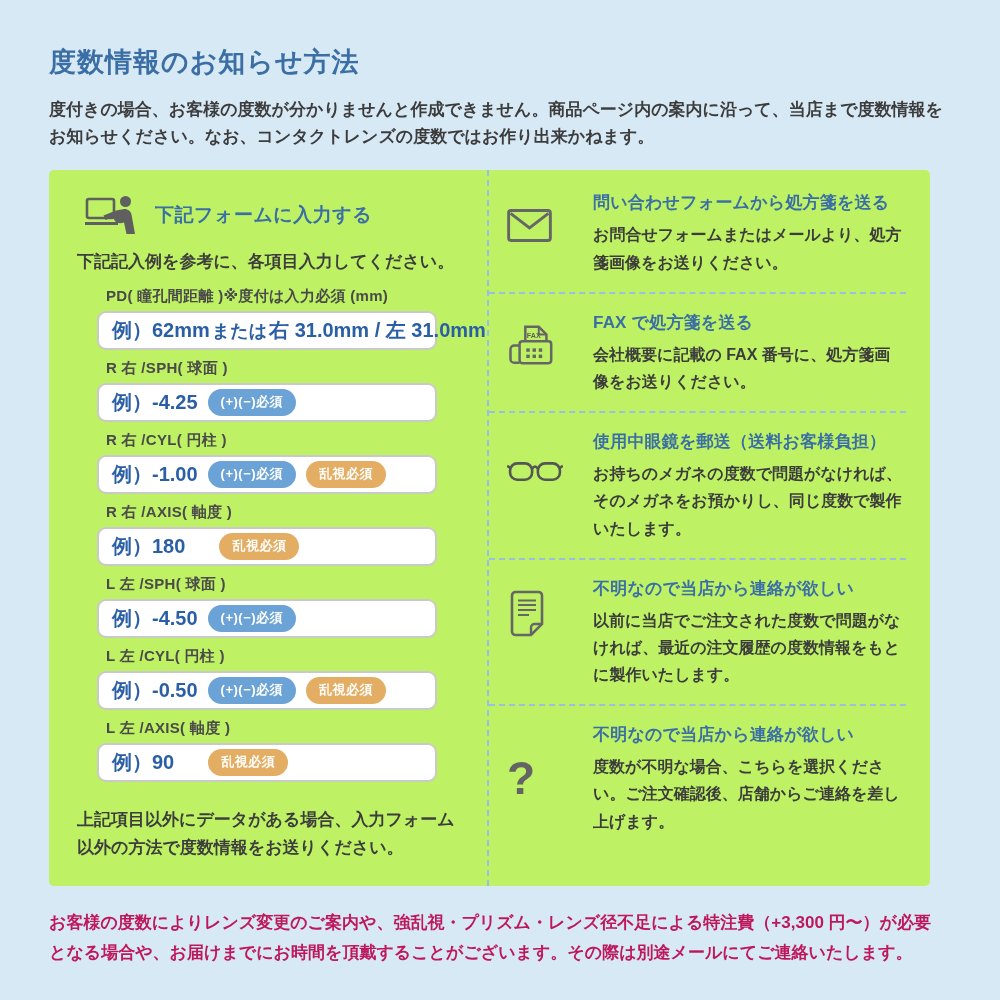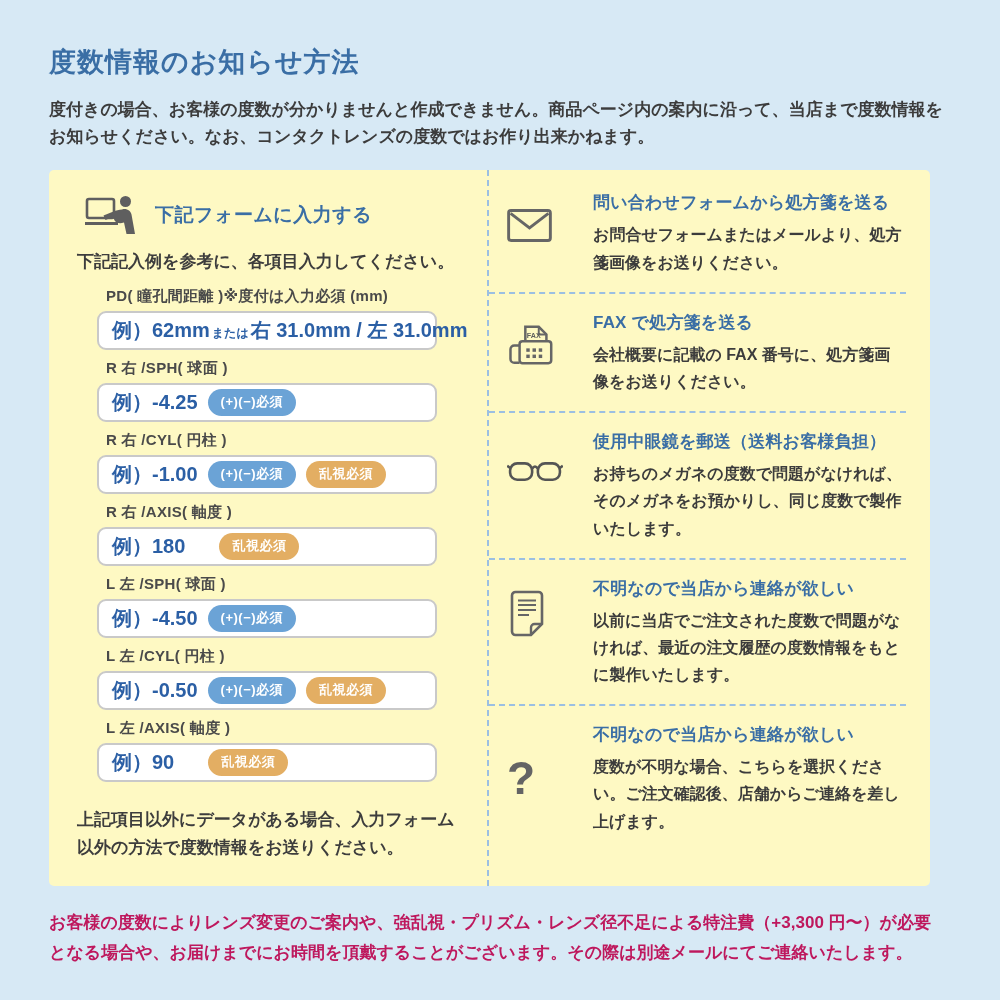--- a/index.html
+++ b/index.html
@@ -14,21 +14,21 @@
   .page-title {
     font-size:27px; font-weight:bold; color:#3a6ea5;
     letter-spacing:1px; margin:18px 0 16px;
   }
   .intro {
     font-size:17px; font-weight:600; line-height:1.6;
     margin-bottom:20px; color:#3c3c3c;
   }
 
   .panel {
-    background:#fef9c3; border-radius:5px;
+    background:#bef264; border-radius:5px;
     display:flex; width:881px;
   }
   .col-left {
     width:440px; flex:none;
     border-right:2px dashed #9bbfe2;
     padding:20px 22px 24px 26px;
   }
   .col-right { flex:1; padding:4px 20px 8px 0; }
 
   .form-header { display:flex; align-items:center; margin:4px 0 14px 10px; }
@@ -43,21 +43,21 @@
   .field-label {
     font-size:15px; font-weight:bold; color:#4a4a4a;
     margin:9px 0 5px 9px; letter-spacing:.3px;
   }
   .field-box {
     border:2px solid #c9c9c9; border-radius:9px; background:#fff;
     height:39px; display:flex; align-items:center;
     padding:0 13px; gap:10px; width:340px;
   }
   .field-value { color:#2b5fa5; font-weight:bold; font-size:20px; white-space:nowrap; }
-  .field-value .small { font-size:12px; margin:0 2px; }
+  .field-value .small { font-size:18px; margin:0 2px; }
   .pill {
     border-radius:14px; padding:4px 13px 5px;
     font-size:13px; font-weight:bold; color:#fff;
     white-space:nowrap; letter-spacing:.5px;
   }
   .pill-blue { background:#6ba3d6; }
   .pill-orange { background:#e3ae63; }
 
   .note { font-size:17px; font-weight:600; line-height:1.65; margin:24px 0 0 2px; }
 

